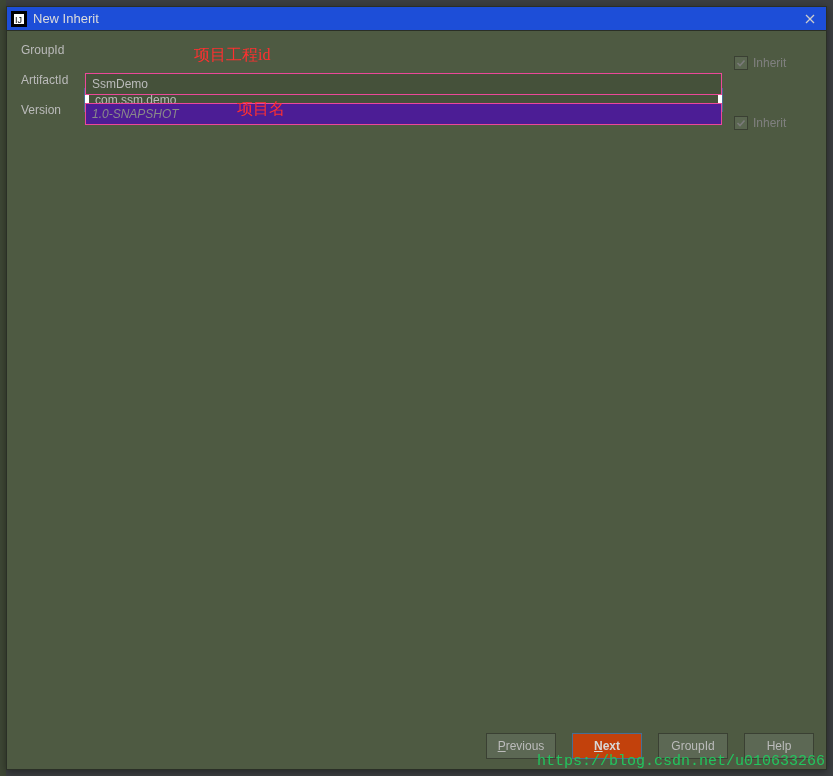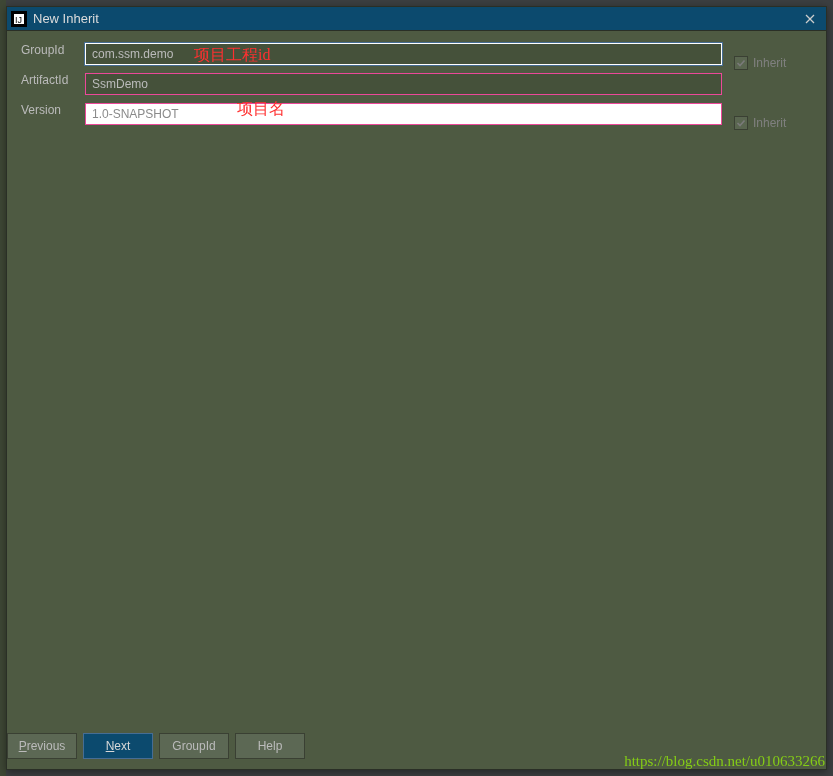--- a/index.html
+++ b/index.html
@@ -32,21 +32,21 @@
       right: 6px;
       bottom: 6px;
       background: #4e5a42;
       border: 1px solid #2a2f26;
       box-shadow: 0 2px 8px rgba(0,0,0,0.4);
       display: flex;
       flex-direction: column;
     }
     .titlebar {
       height: 24px;
-      background: #0c4a6e;
+      background: #1d4ed8;
       display: flex;
       align-items: center;
       padding: 0 4px;
       border-bottom: 1px solid #2a2f26;
     }
     .titlebar-icon {
       width: 16px;
       height: 16px;
       background: #000;
       margin-right: 6px;
@@ -94,26 +94,28 @@
       flex: 1;
       height: 22px;
       background: #45513a;
       border: 1px solid #ec4899;
       color: #bbbbbb;
       padding: 0 6px;
       font-size: 12px;
       outline: none;
     }
     .form-input.focused {
-      border: 1px solid #ffffff;
+      border: 4px solid #ffffff;
       box-shadow: 0 0 0 1px #466d94;
+      margin-top: 46px;
     }
     .form-input.disabled {
-      background: #ffffff;
+      background: #4c1d95;
       color: #8a8a8a;
+      font-style: italic;
     }
     .inherit-wrap {
       width: 78px;
       display: flex;
       align-items: center;
       margin-left: 12px;
       margin-top: 16px;
     }
     .inherit-checkbox {
       width: 14px;
@@ -145,51 +147,52 @@
       top: 14px;
     }
     .annotation-2 {
       left: 230px;
       top: 68px;
     }
     .button-bar {
       height: 46px;
       display: flex;
       align-items: center;
+      justify-content: flex-end;
       padding: 0 12px 0 0;
-      gap: 6px;
+      gap: 16px;
     }
     .button {
       min-width: 70px;
       height: 26px;
       background: #5c6854;
       border: 1px solid #3a4033;
       color: #bbbbbb;
       font-size: 12px;
       cursor: pointer;
       display: flex;
       align-items: center;
       justify-content: center;
     }
     .button.primary {
-      background: #0c4a6e;
+      background: #c2410c;
       border: 1px solid #466d94;
       color: #d8d8d8;
-      font-weight: normal;
+      font-weight: bold;
     }
     .underline-letter {
       text-decoration: underline;
     }
     .watermark {
       position: absolute;
       right: 8px;
       bottom: 6px;
-      color: #84cc16;
+      color: #22c55e;
       font-size: 15px;
-      font-family: Liberation Serif, serif;
+      font-family: Liberation Mono, monospace;
       pointer-events: none;
     }
   </style>
 </head>
 <body>
 
 <div class="backdrop"></div>
 
 <div class="dialog">
 

